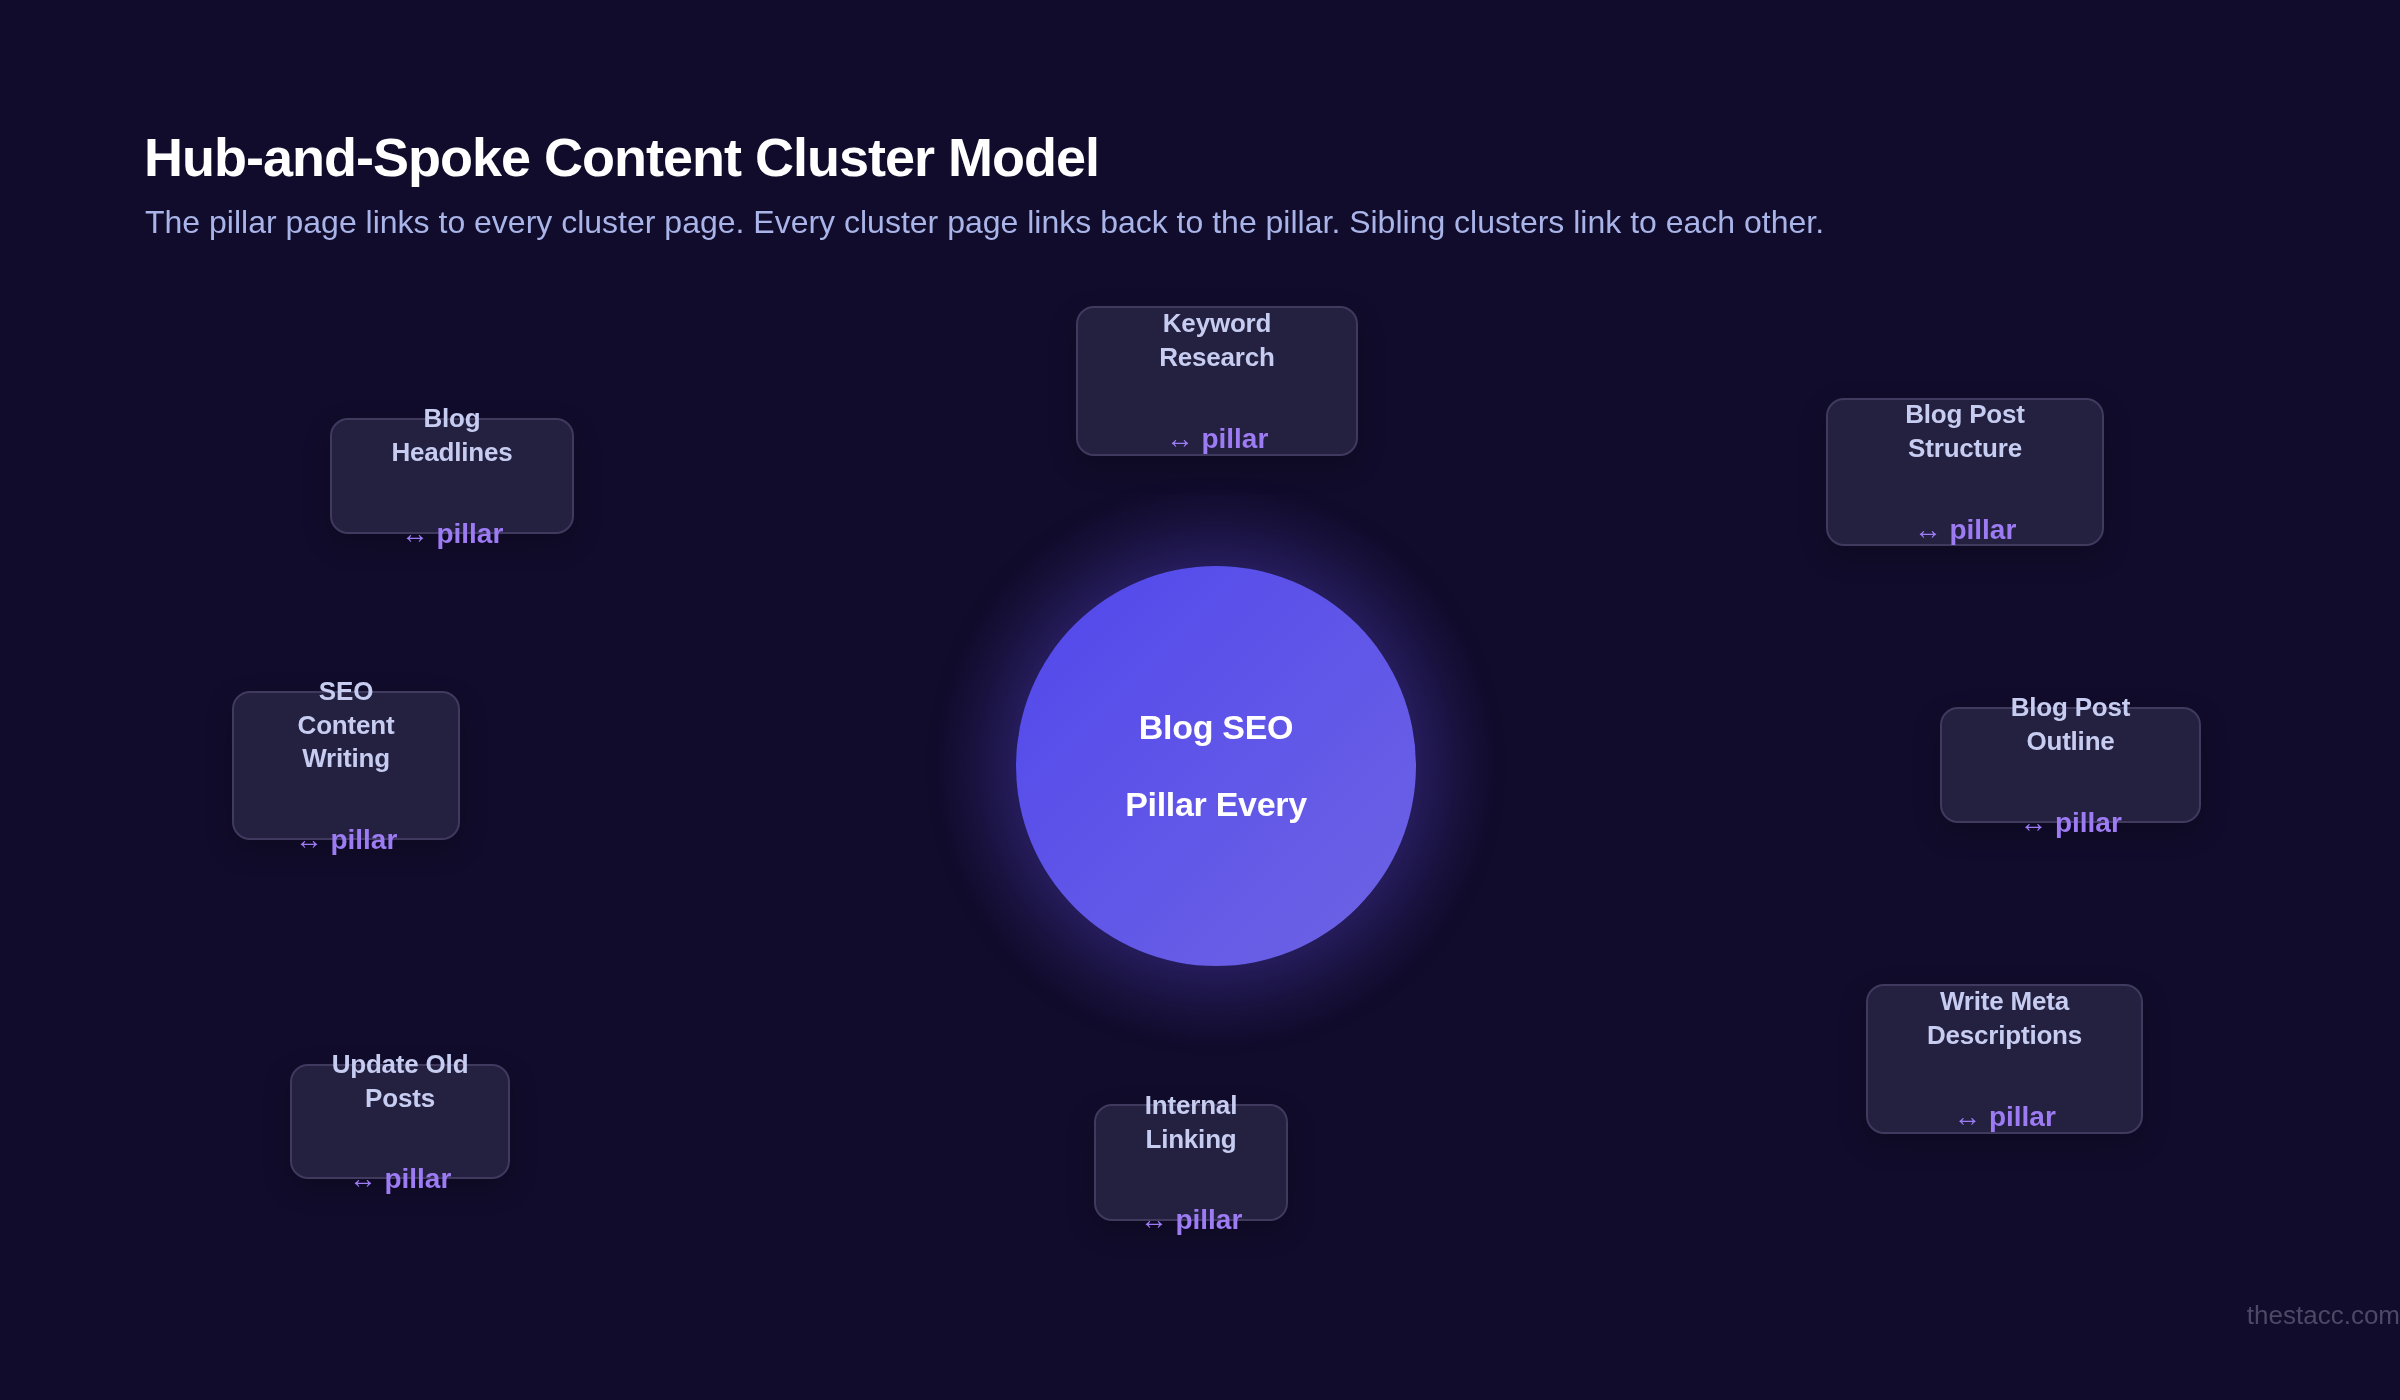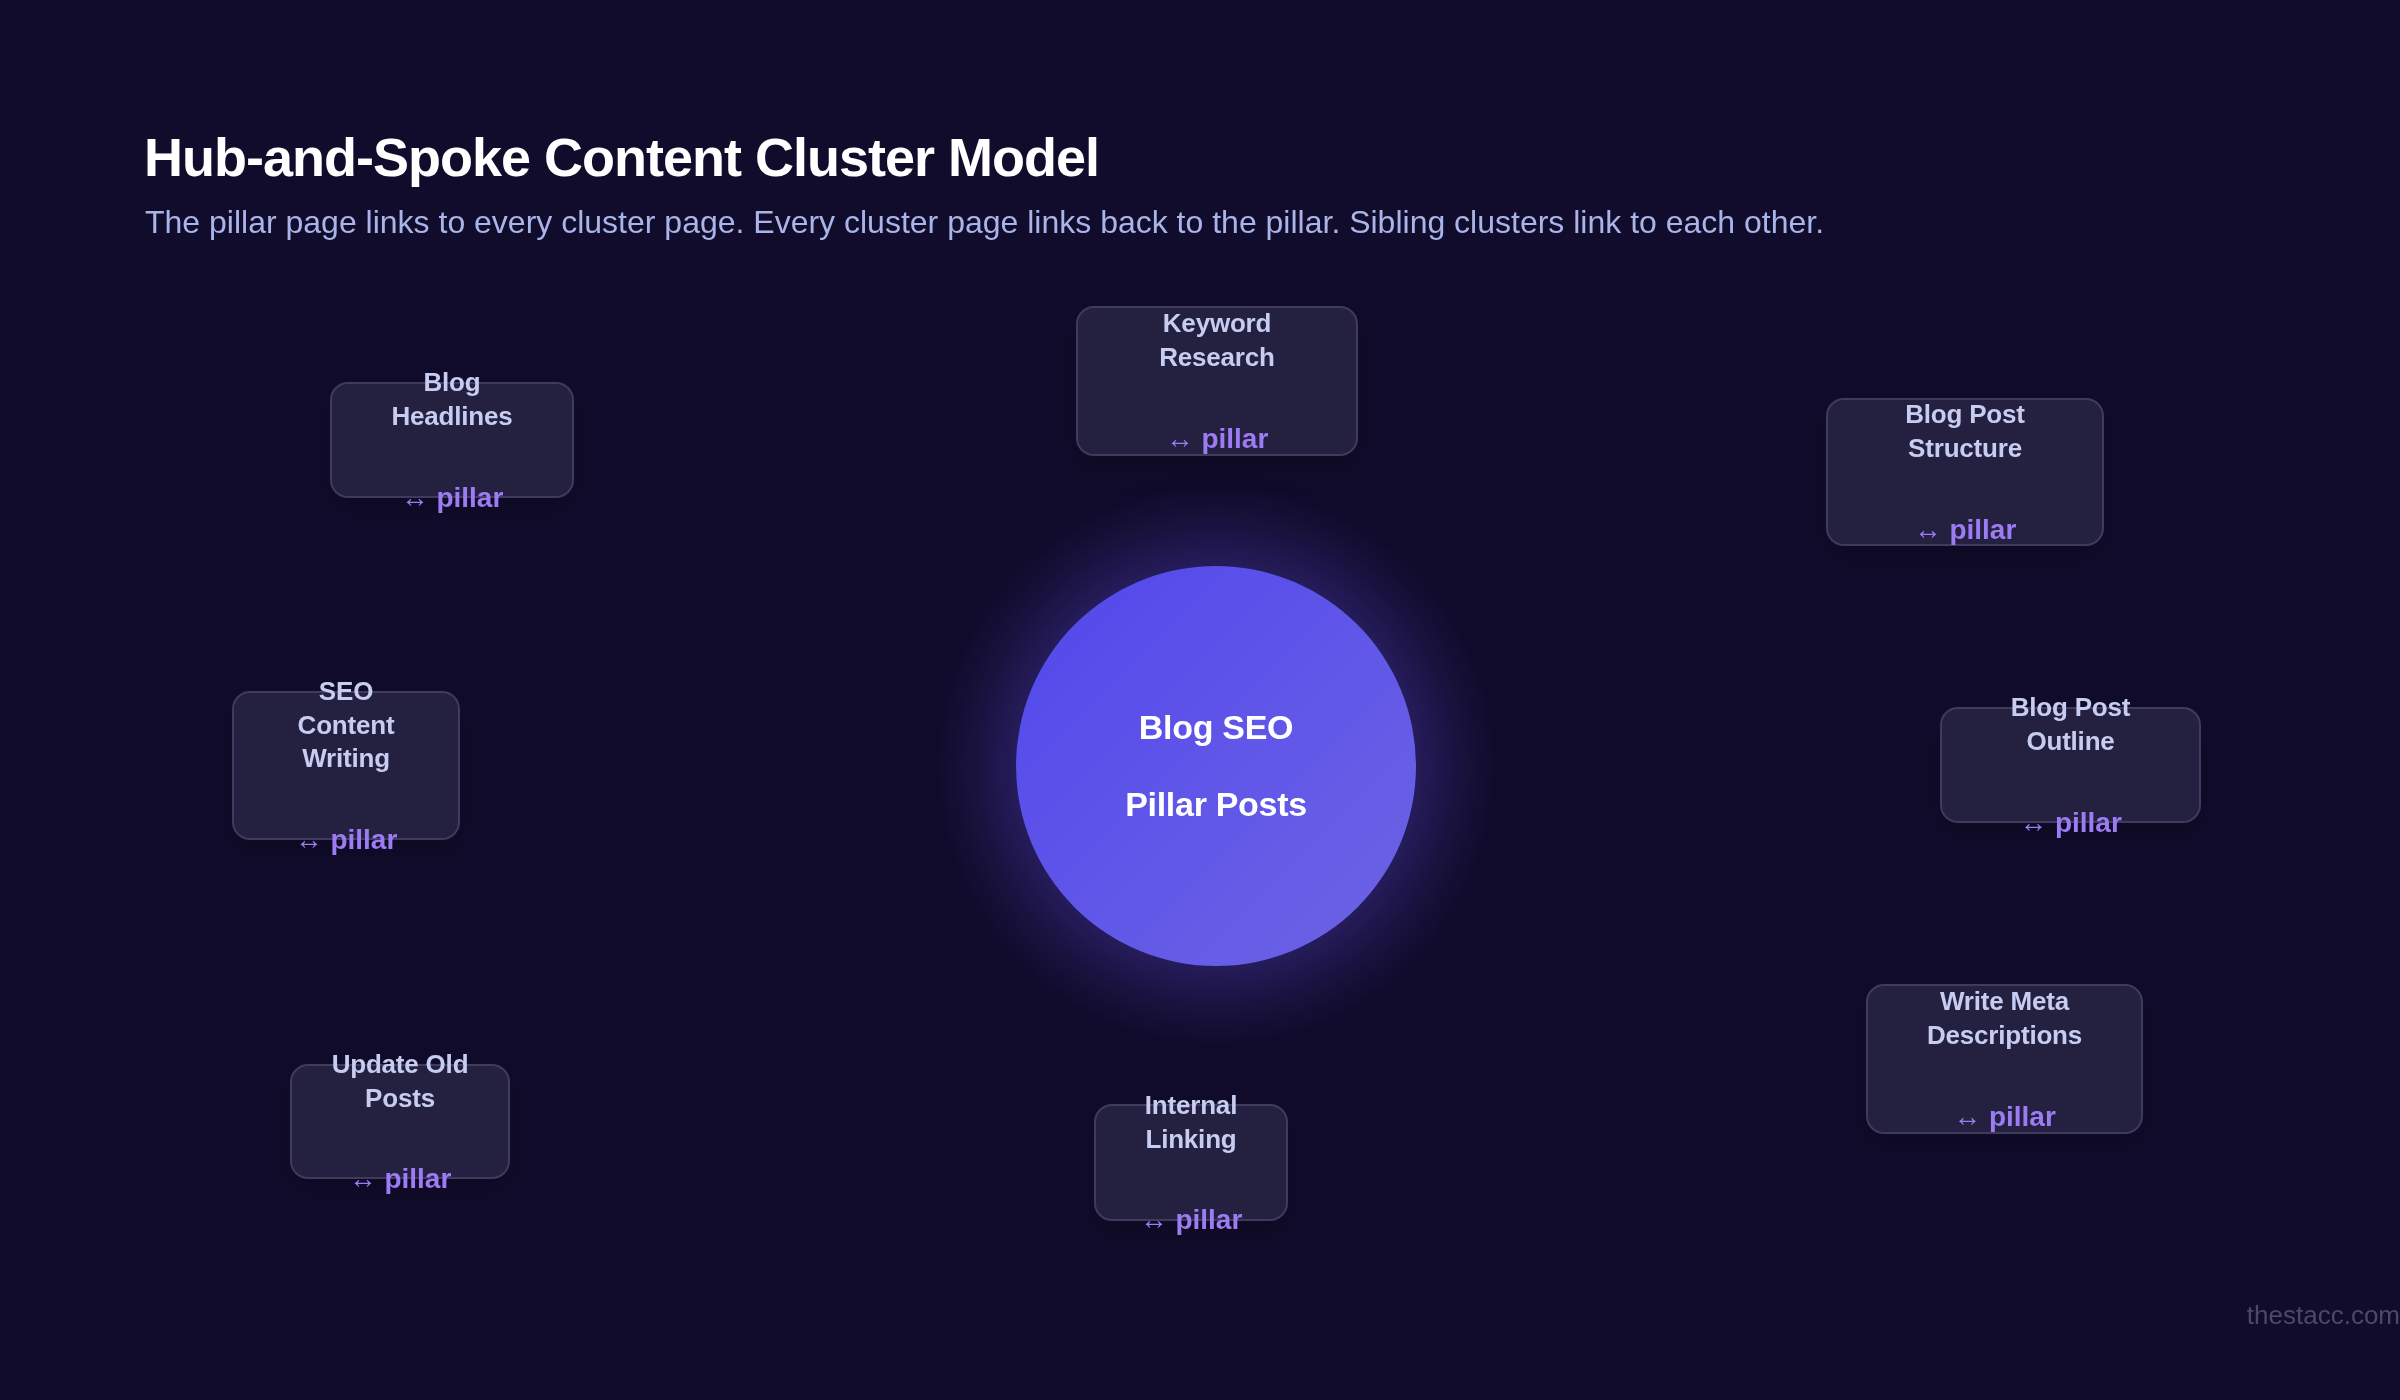--- a/index.html
+++ b/index.html
@@ -61,21 +61,21 @@
   }
   .card-title {
     color: #c7ccf1; font-size: 26px; font-weight: 700;
     line-height: 1.3; letter-spacing: -0.2px;
   }
   .card-link {
     color: #9c7bf3; font-size: 28px; font-weight: 700;
   }
 
   .c-keyword   { left: 1060px; top: 290px;  width: 282px; height: 150px; }
-  .c-headlines { left: 314px;  top: 366px;  width: 244px; height: 116px; }
+  .c-headlines { left: 314px;  top: 402px;  width: 244px; height: 116px; }
   .c-structure { left: 1810px; top: 382px;  width: 278px; height: 148px; }
   .c-seo       { left: 216px;  top: 675px;  width: 228px; height: 149px; }
   .c-outline   { left: 1924px; top: 691px;  width: 261px; height: 116px; }
   .c-update    { left: 274px;  top: 1048px;  width: 220px; height: 115px; }
   .c-meta      { left: 1850px; top: 968px;  width: 277px; height: 150px; }
   .c-internal  { left: 1078px; top: 1088px; width: 194px; height: 117px; }
 
   
   .footer-brand {
     position: absolute; left: 0; top: 1268px; width: 2400px;
@@ -88,21 +88,21 @@
 
 <div class="stage">
 
   <h1 class="page-title">Hub-and-Spoke Content Cluster Model</h1>
   <p class="page-subtitle">The pillar page links to every cluster page. Every cluster page links back to the pillar. Sibling clusters link to each other.</p>
 
   <div class="hub-glow"></div>
 
   <div class="hub">
     <div class="hub-label">Blog SEO</div>
-    <div class="hub-label">Pillar Posts</div>
+    <div class="hub-label">Pillar Every</div>
   </div>
 
   <div class="card c-keyword">
     <div class="card-title">Keyword Research</div>
     <div class="card-link">↔ pillar</div>
   </div>
 
   <div class="card c-headlines">
     <div class="card-title">Blog Headlines</div>
     <div class="card-link">↔ pillar</div>

